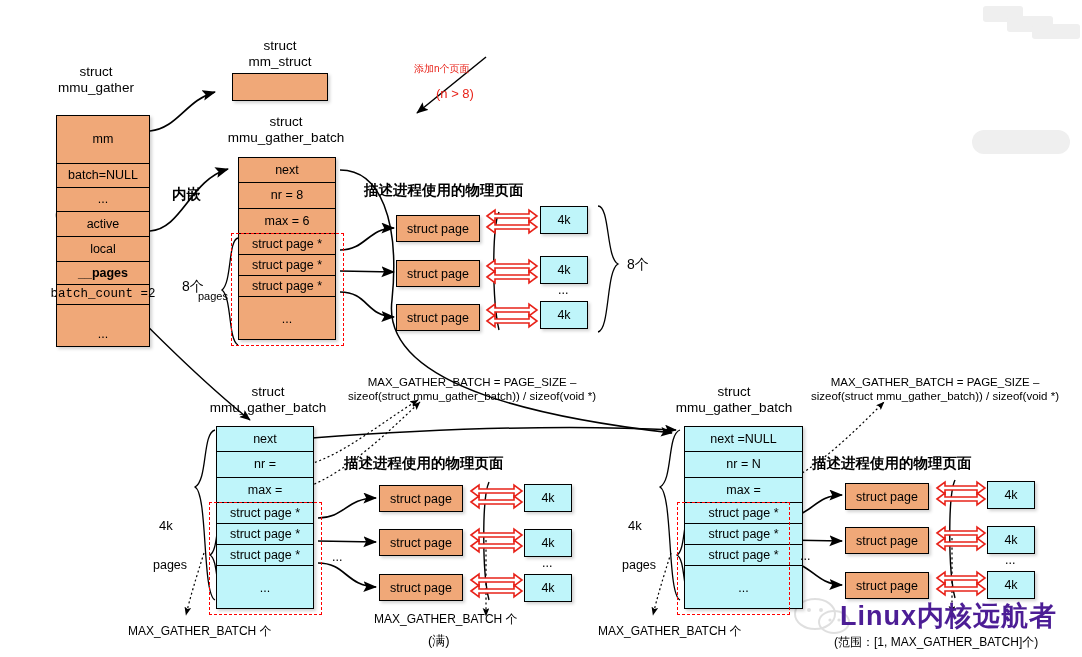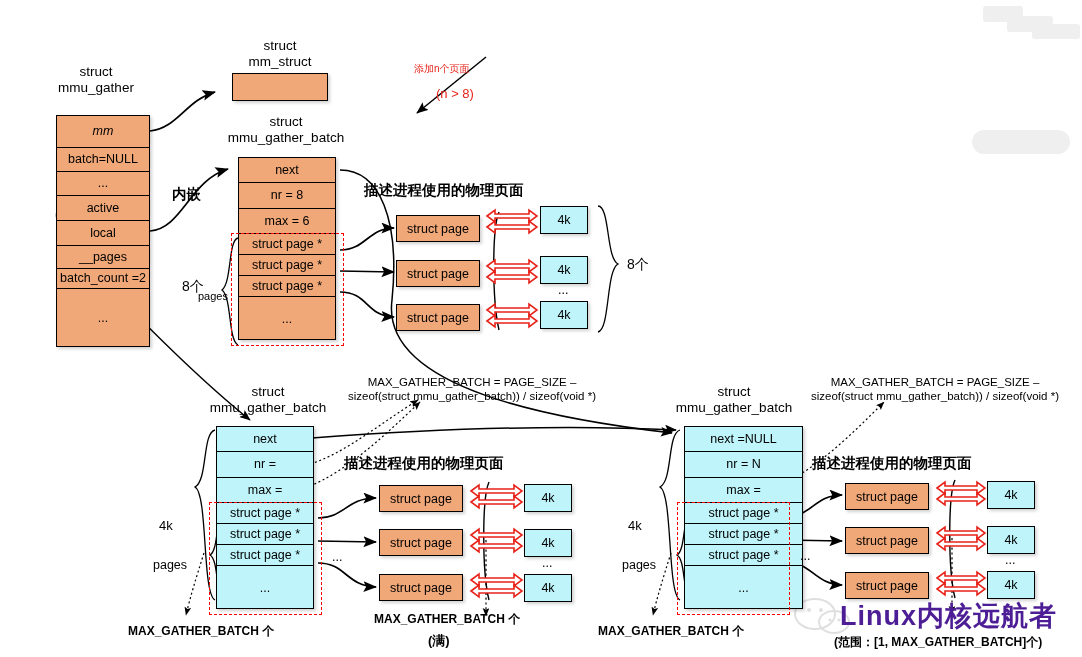--- a/index.html
+++ b/index.html
@@ -45,21 +45,21 @@
   }
   .dashed-red{
     position:absolute;border:1px dashed #FF0000;box-sizing:border-box;
     pointer-events:none;
   }
   .wm-block{position:absolute;background:#EFEFEF;border-radius:3px;}
   .wm-text{
     position:absolute;font-size:27px;color:#4c1d95;font-weight:bold;
     white-space:nowrap;letter-spacing:1px;
   }
-  .footnote{position:absolute;font-size:12px;white-space:nowrap;font-weight:bold;}
+  .footnote{position:absolute;font-size:12px;white-space:nowrap;}
 </style>
 </head>
 <body>
 
 <div id="root">
 
   <div class="wm-block" style="left:983px;top:6px;width:40px;height:16px;"></div>
   <div class="wm-block" style="left:1007px;top:16px;width:46px;height:16px;"></div>
   <div class="wm-block" style="left:1032px;top:24px;width:48px;height:15px;"></div>
   <div class="wm-block" style="left:972px;top:130px;width:98px;height:24px;border-radius:12px;"></div>
@@ -156,27 +156,27 @@
       <circle cx="821" cy="610" r="2" fill="#555"></circle>
       <ellipse cx="834" cy="622" rx="15" ry="11" fill="none" stroke="#555" stroke-width="2"></ellipse>
       <circle cx="830" cy="620" r="1.6" fill="#555"></circle>
       <circle cx="839" cy="620" r="1.6" fill="#555"></circle>
     </g>
   </svg>
 
   <div class="caption" style="left:34px;top:64px;width:124px;">struct
 mmu_gather</div>
   <div class="struct-box orange" style="left:56px;top:115px;width:94px;height:232px;">
-    <div class="field" style="height:32px;font-style:italic;">mm</div>
+    <div class="field" style="height:48px;">mm</div>
     <div class="field" style="height:24px;">batch=NULL</div>
     <div class="field" style="height:24px;">...</div>
     <div class="field" style="height:25px;">active</div>
     <div class="field" style="height:25px;">local</div>
-    <div class="field" style="height:23px;">__pages</div>
-    <div class="field" style="height:20px;">batch_count =2</div>
+    <div class="field" style="height:23px;font-weight:bold;">__pages</div>
+    <div class="field" style="height:20px;font-family:Liberation Mono, monospace;">batch_count =2</div>
     <div class="field" style="height:59px;">...</div>
   </div>
 
   <div class="caption" style="left:222px;top:38px;width:116px;">struct
 mm_struct</div>
   <div class="struct-box orange" style="left:232px;top:73px;width:96px;height:28px;"></div>
 
   <div class="caption" style="left:214px;top:114px;width:144px;">struct
 mmu_gather_batch</div>
   <div class="struct-box orange" style="left:238px;top:157px;width:98px;height:183px;">

